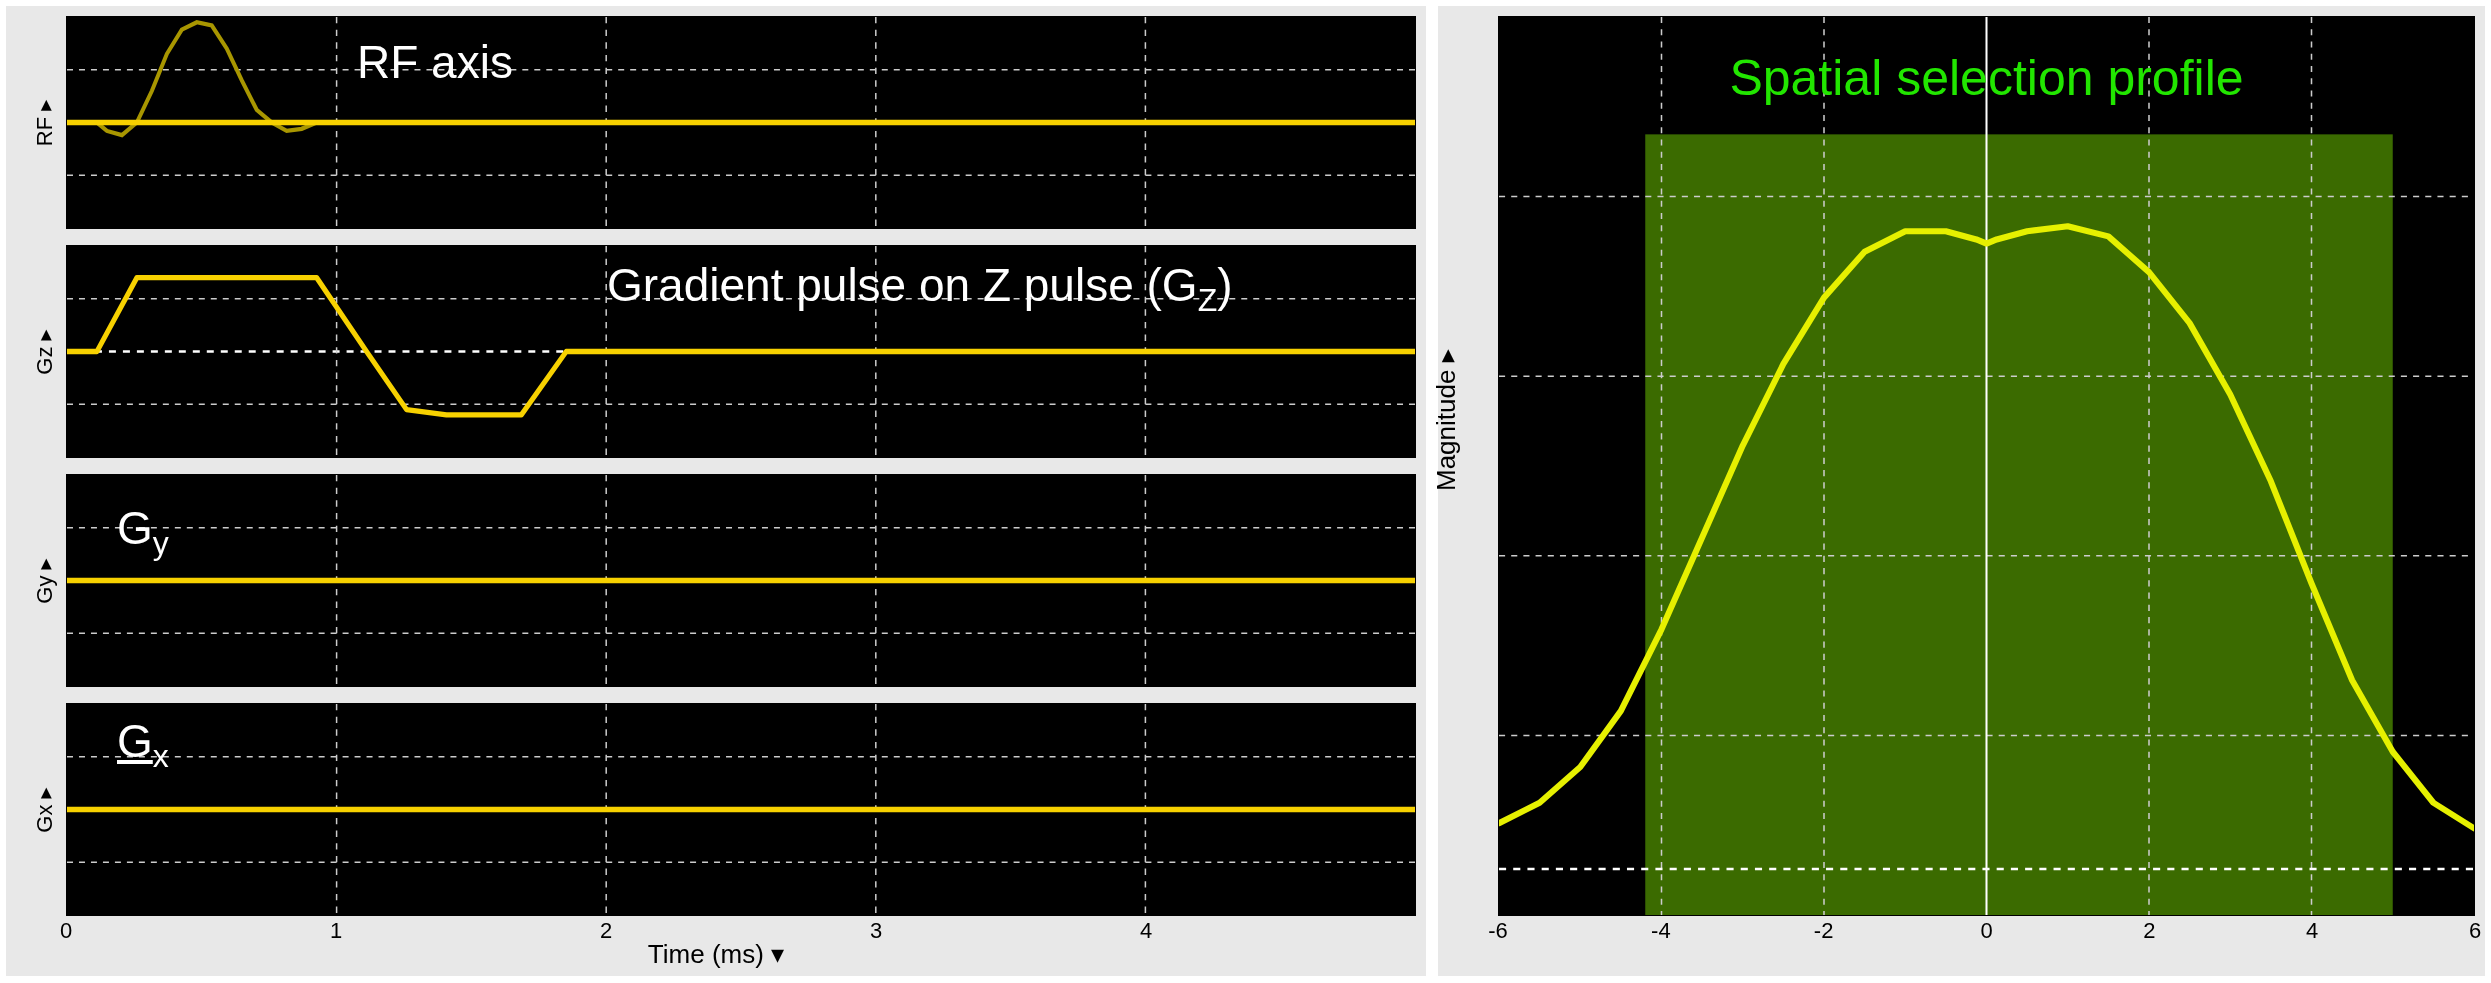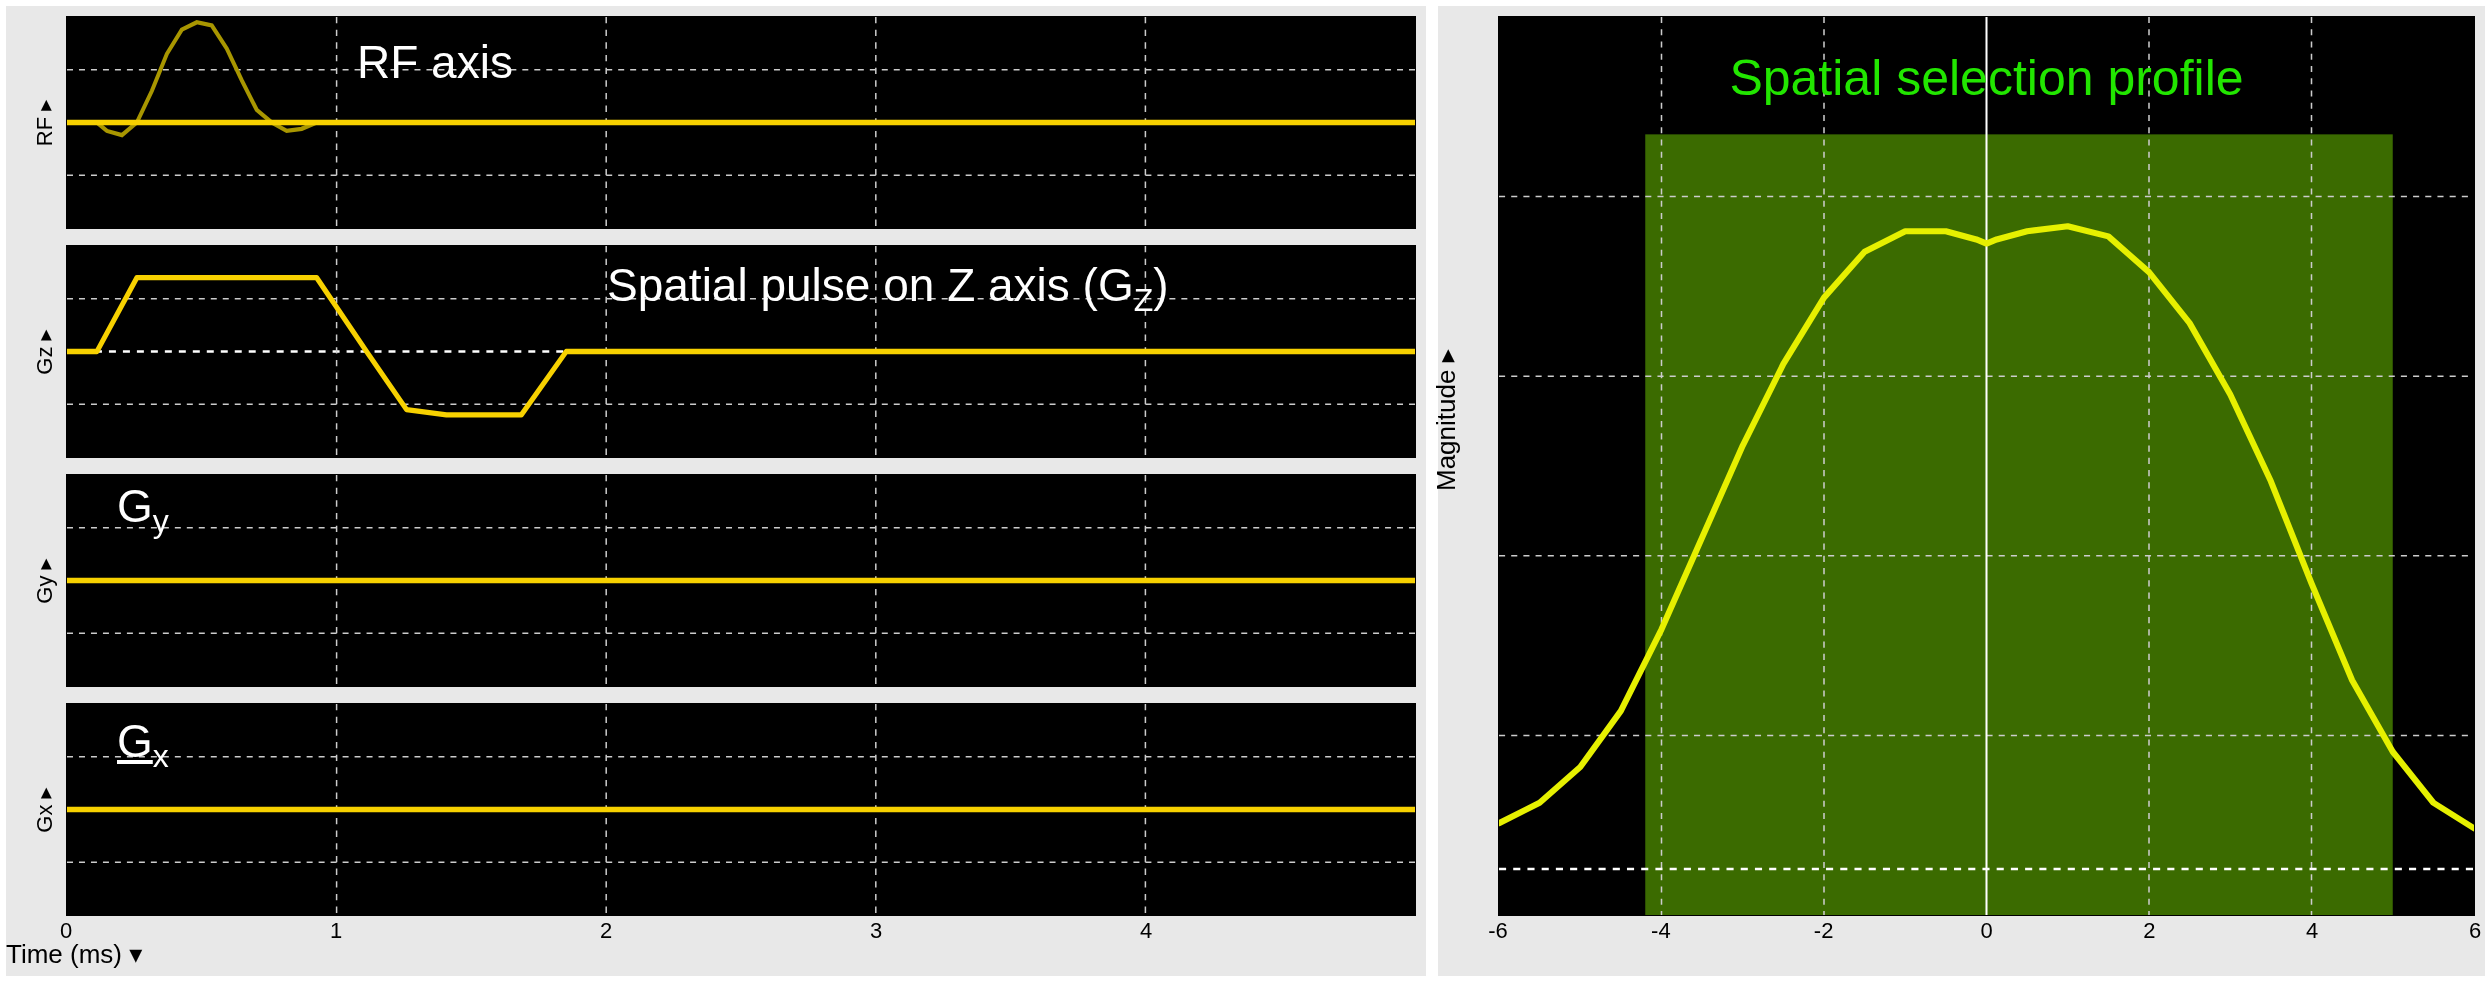--- a/index.html
+++ b/index.html
@@ -60,20 +60,21 @@
     transform: translateY(-50%) rotate(-90deg);
     font-size: 22px;
     color: #000;
     white-space: nowrap;
   }
   .axis-label-x {
     position: absolute;
     bottom: 6px;
     left: 0;
     right: 0;
+    text-align: center;
     font-size: 26px;
     color: #000;
   }
   .axis-label-y {
     position: absolute;
     left: 12px;
     top: 50%;
     transform: translateY(-50%) rotate(-90deg);
     transform-origin: left center;
     font-size: 26px;
@@ -188,37 +189,37 @@
           <line class="zero-line" x1="0" y1="100" x2="1350" y2="100"></line>
           <line class="grid-line" x1="0" y1="50" x2="1350" y2="50"></line>
           <line class="grid-line" x1="0" y1="150" x2="1350" y2="150"></line>
           <line class="grid-line" x1="270" y1="0" x2="270" y2="200"></line>
           <line class="grid-line" x1="540" y1="0" x2="540" y2="200"></line>
           <line class="grid-line" x1="810" y1="0" x2="810" y2="200"></line>
           <line class="grid-line" x1="1080" y1="0" x2="1080" y2="200"></line>
           <path class="wave" d="M0,100 L30,100 70,30 250,30 300,100 340,155 380,160 455,160 500,100 540,100 L1350,100"></path>
         </svg>
         <div class="overlay-text" style="left:540px; top:12px;">
-          <span>Spatial pulse on Z axis (G</span><span class="overlay-sub">Z</span><span>)</span>
+          <span>Gradient pulse on Z pulse (G</span><span class="overlay-sub">Z</span><span>)</span>
         </div>
       </div>
 
       <div class="track">
         <span class="track-label">Gy ▸</span>
         <svg viewBox="0 0 1350 200" preserveAspectRatio="none">
           <line class="zero-line" x1="0" y1="100" x2="1350" y2="100"></line>
           <line class="grid-line" x1="0" y1="50" x2="1350" y2="50"></line>
           <line class="grid-line" x1="0" y1="150" x2="1350" y2="150"></line>
           <line class="grid-line" x1="270" y1="0" x2="270" y2="200"></line>
           <line class="grid-line" x1="540" y1="0" x2="540" y2="200"></line>
           <line class="grid-line" x1="810" y1="0" x2="810" y2="200"></line>
           <line class="grid-line" x1="1080" y1="0" x2="1080" y2="200"></line>
           <path class="wave" d="M0,100 L1350,100"></path>
         </svg>
-        <div class="overlay-text" style="left:50px; top:4px;">
+        <div class="overlay-text" style="left:50px; top:26px;">
           <span>G</span><span class="overlay-sub">y</span>
         </div>
       </div>
 
       <div class="track">
         <span class="track-label">Gx ▸</span>
         <svg viewBox="0 0 1350 200" preserveAspectRatio="none">
           <line class="zero-line" x1="0" y1="100" x2="1350" y2="100"></line>
           <line class="grid-line" x1="0" y1="50" x2="1350" y2="50"></line>
           <line class="grid-line" x1="0" y1="150" x2="1350" y2="150"></line>

